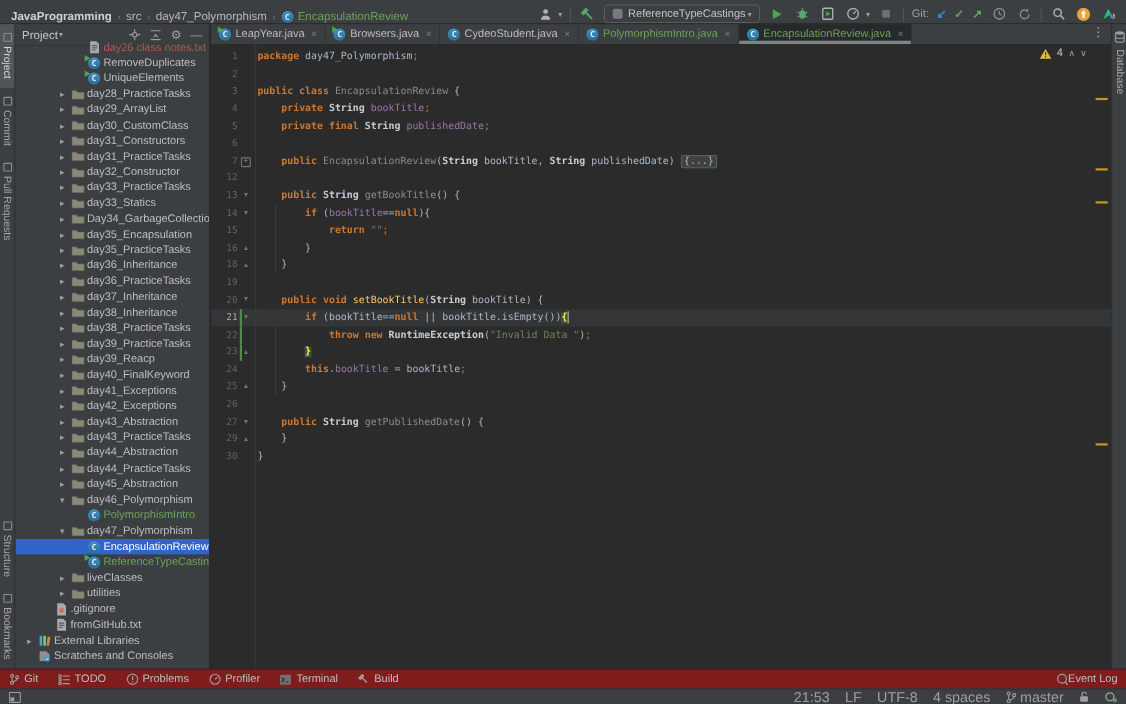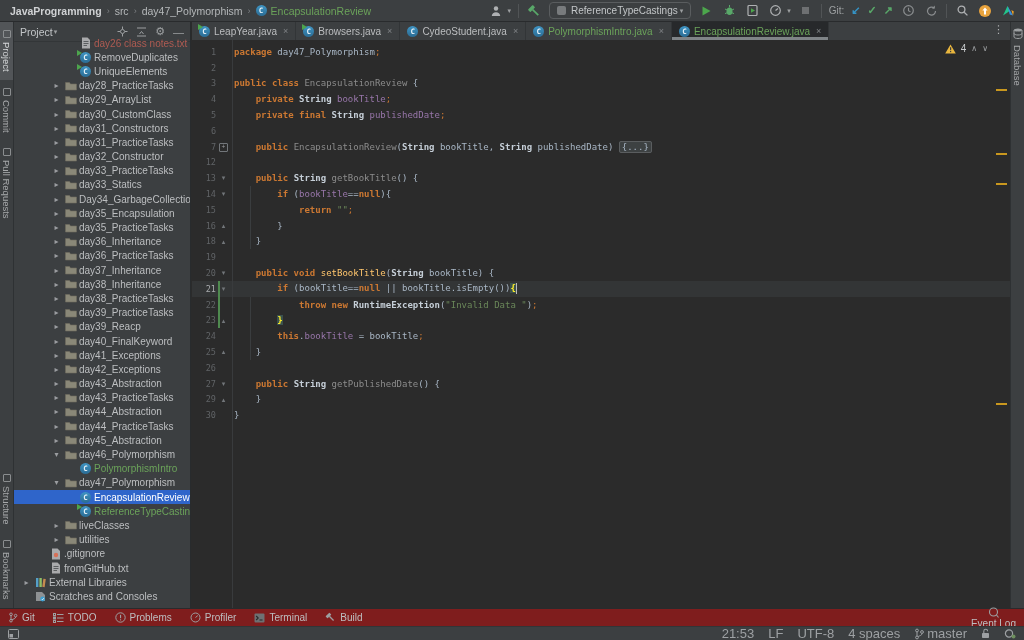--- a/index.html
+++ b/index.html
@@ -1,20 +1,20 @@
 <!DOCTYPE html>
 <html><head>
 <meta charset="utf-8">
 <style>
   html,body{margin:0;padding:0;background:#1e1e1e;}
   #app{position:relative;width:1024px;height:640px;background:#2B2B2B;overflow:hidden;
        font-family:"Liberation Sans",sans-serif;color:#BBBBBB;-webkit-font-smoothing:antialiased;}
   
   #titlebar{position:absolute;left:0;top:0;width:1024px;height:22px;background:#3C3F41;
-            border-bottom:1px solid #292B2D;box-sizing:border-box;display:flex;align-items:center;
+            border-bottom:1px solid #292B2D;box-sizing:border-box;display:flex;align-items:flex-end;
             justify-content:space-between;font-size:10.5px;}
   #breadcrumbs{display:flex;align-items:center;gap:5px;padding-left:10px;white-space:nowrap;}
   .bc-root{font-weight:bold;color:#D0D2D4;}
   .bc-sep{color:#7E8184;font-size:9px;}
   .bc-seg{color:#B5B8BA;}
   .bc-class{color:#6BA35A;display:flex;align-items:center;gap:4px;}
   #tb-right{display:flex;align-items:center;gap:7px;padding-right:8px;}
   .tb-sep{width:1px;height:14px;background:#515456;}
   .tb-ico{display:flex;align-items:center;justify-content:center;width:16px;height:16px;}
   .dd{color:#9DA0A2;font-size:7px;margin-left:-3px;}
@@ -98,21 +98,21 @@
   
   #right-stripe{position:absolute;left:1010px;top:22px;width:14px;height:586px;background:#3C3F41;
                 border-left:1px solid #2E3133;box-sizing:border-box;display:flex;flex-direction:column;
                 align-items:center;padding-top:6px;gap:4px;}
   #right-stripe .stripe-btn{padding:2px 0;}
   
   #toolwindow-bar{position:absolute;left:0;top:608px;width:1024px;height:18px;background:#7f1d1d;
                   border-top:1px solid #292B2D;box-sizing:border-box;display:flex;align-items:center;
                   font-size:10px;color:#BDBFC1;padding:0 8px;gap:18px;}
   .tw-item{display:flex;align-items:center;gap:4px;}
-  #event-log{margin-left:auto;display:flex;align-items:center;gap:0;flex-direction:column;}
+  #event-log{margin-left:auto;display:flex;align-items:center;gap:0;}
   #status-bar{position:absolute;left:0;top:626px;width:1024px;height:14px;background:#3C3F41;
               border-top:1px solid #323537;box-sizing:border-box;display:flex;align-items:center;
               font-size:13px;color:#9DA0A3;padding:0 8px;}
   #status-right{margin-left:auto;display:flex;align-items:center;gap:14px;}
   .sb-item{white-space:nowrap;}
   .branch-wrap{display:flex;align-items:center;gap:3px;}
   svg{display:block;}
 </style>
 </head>
 <body>

